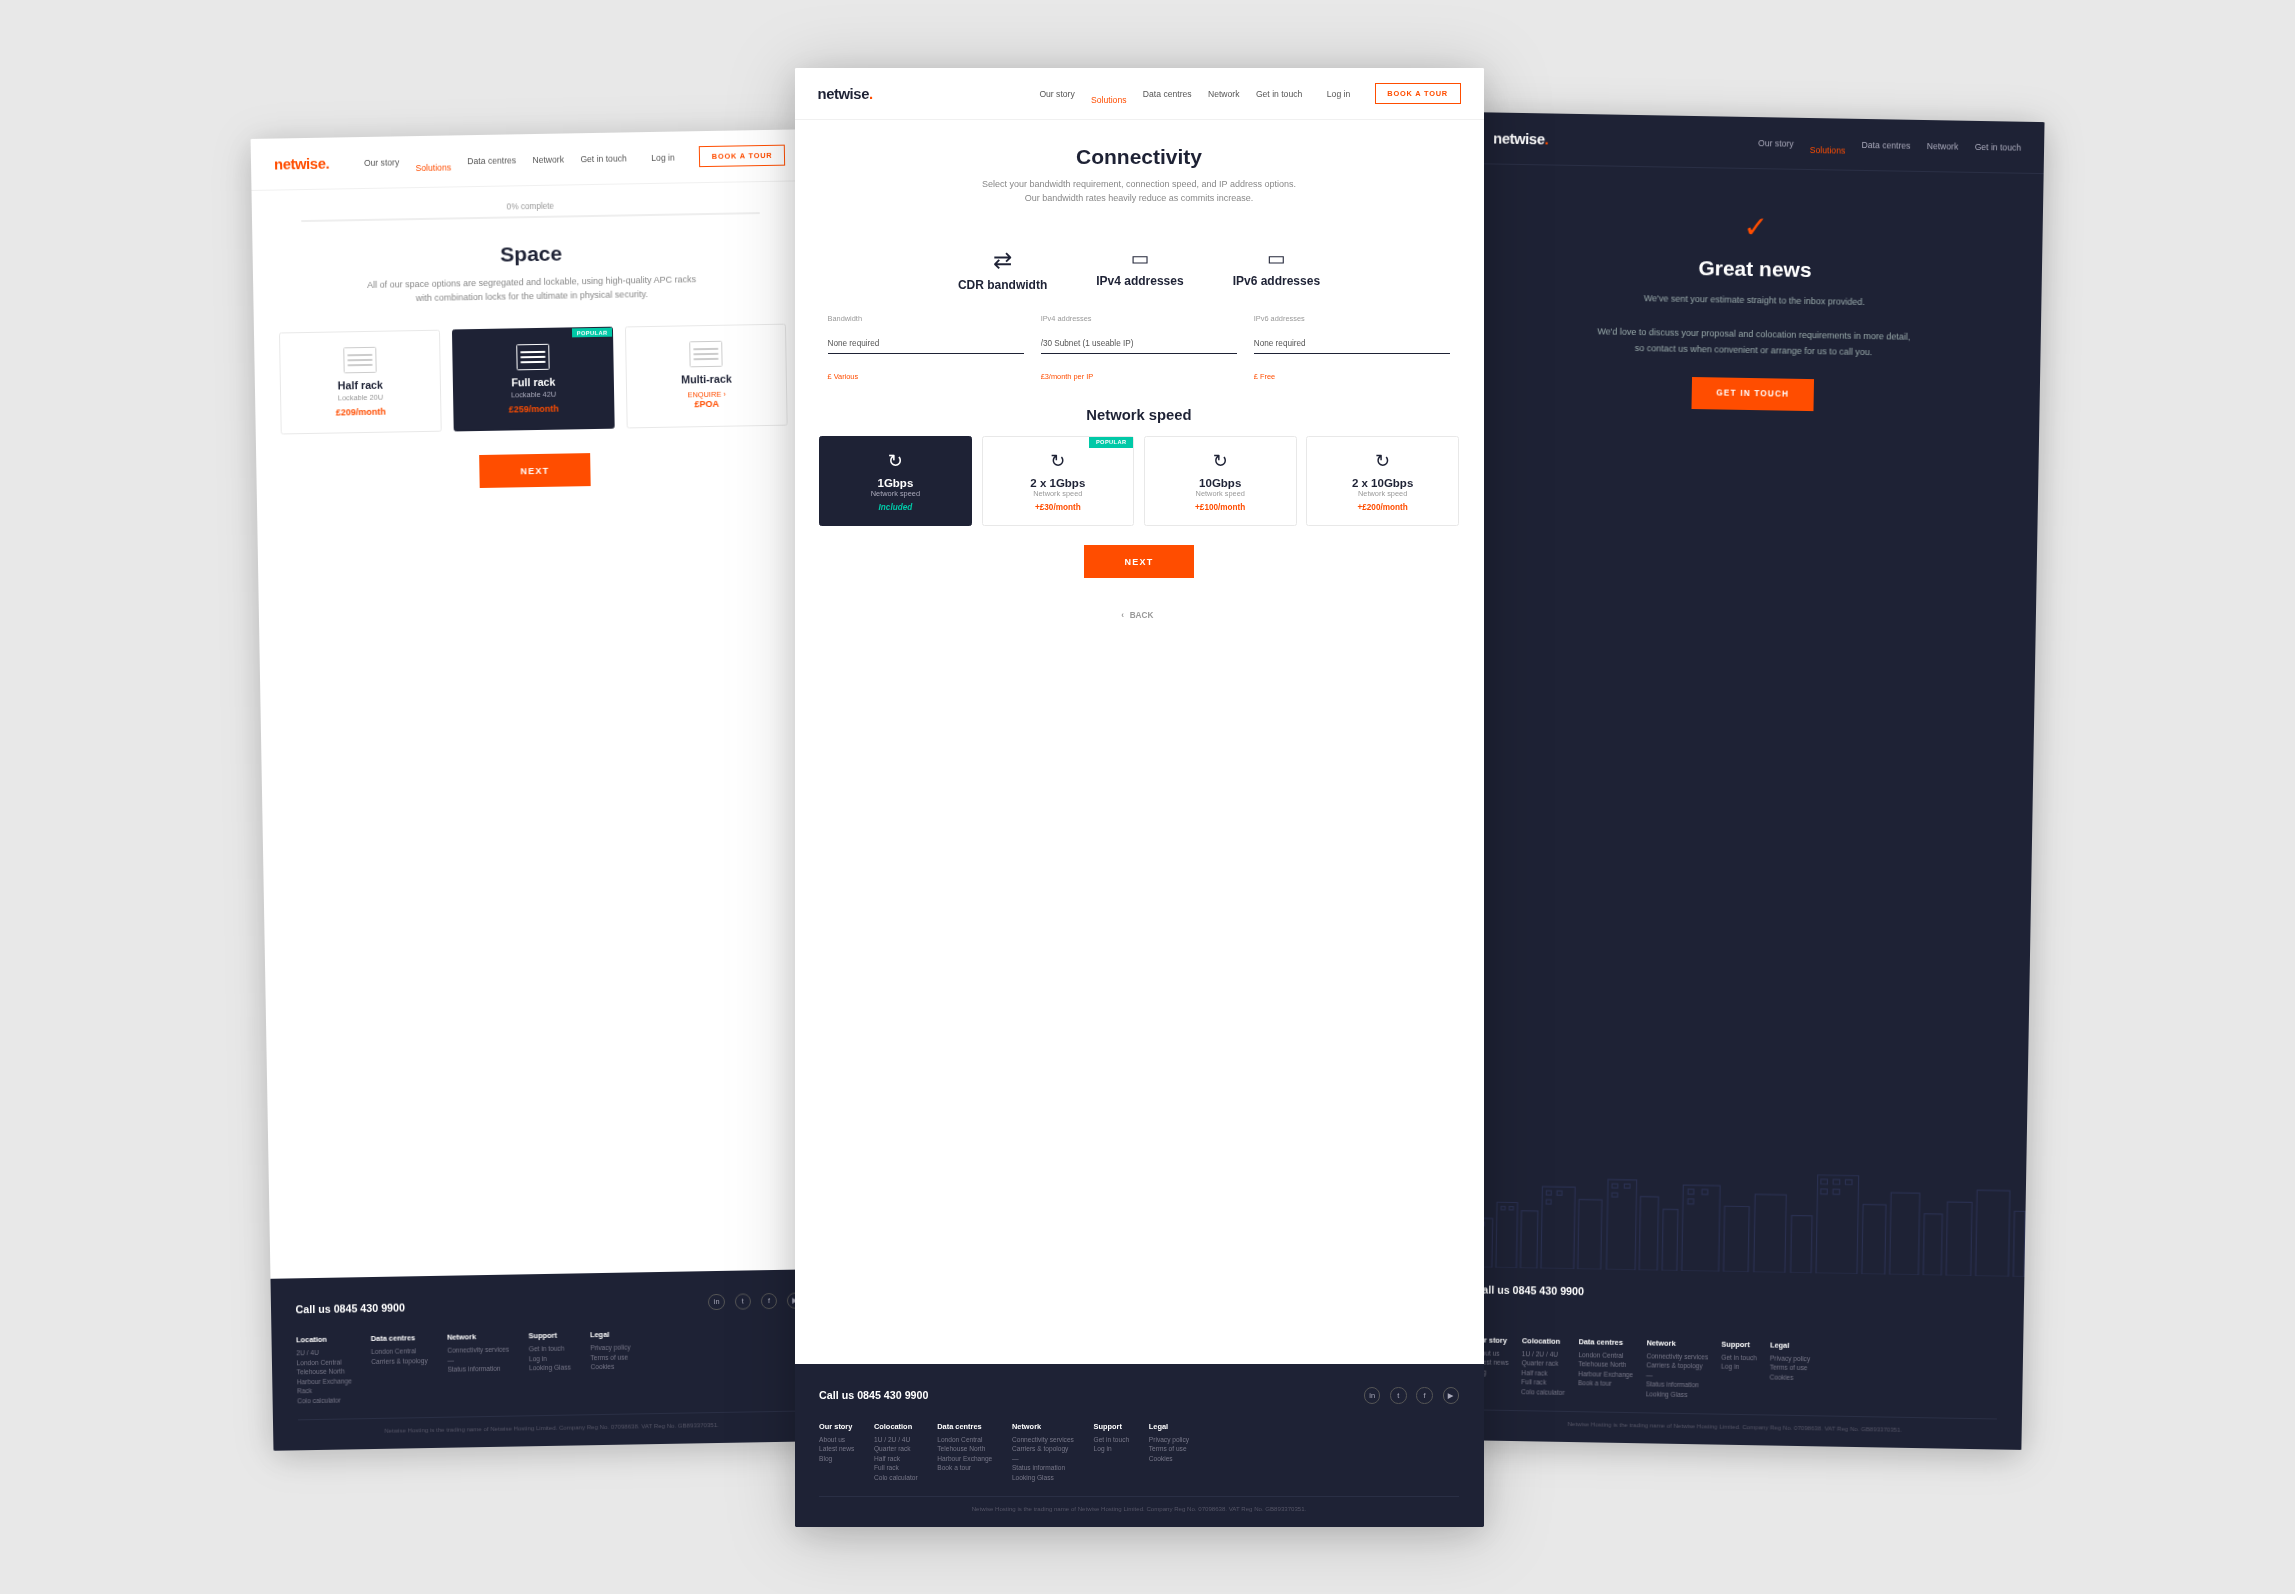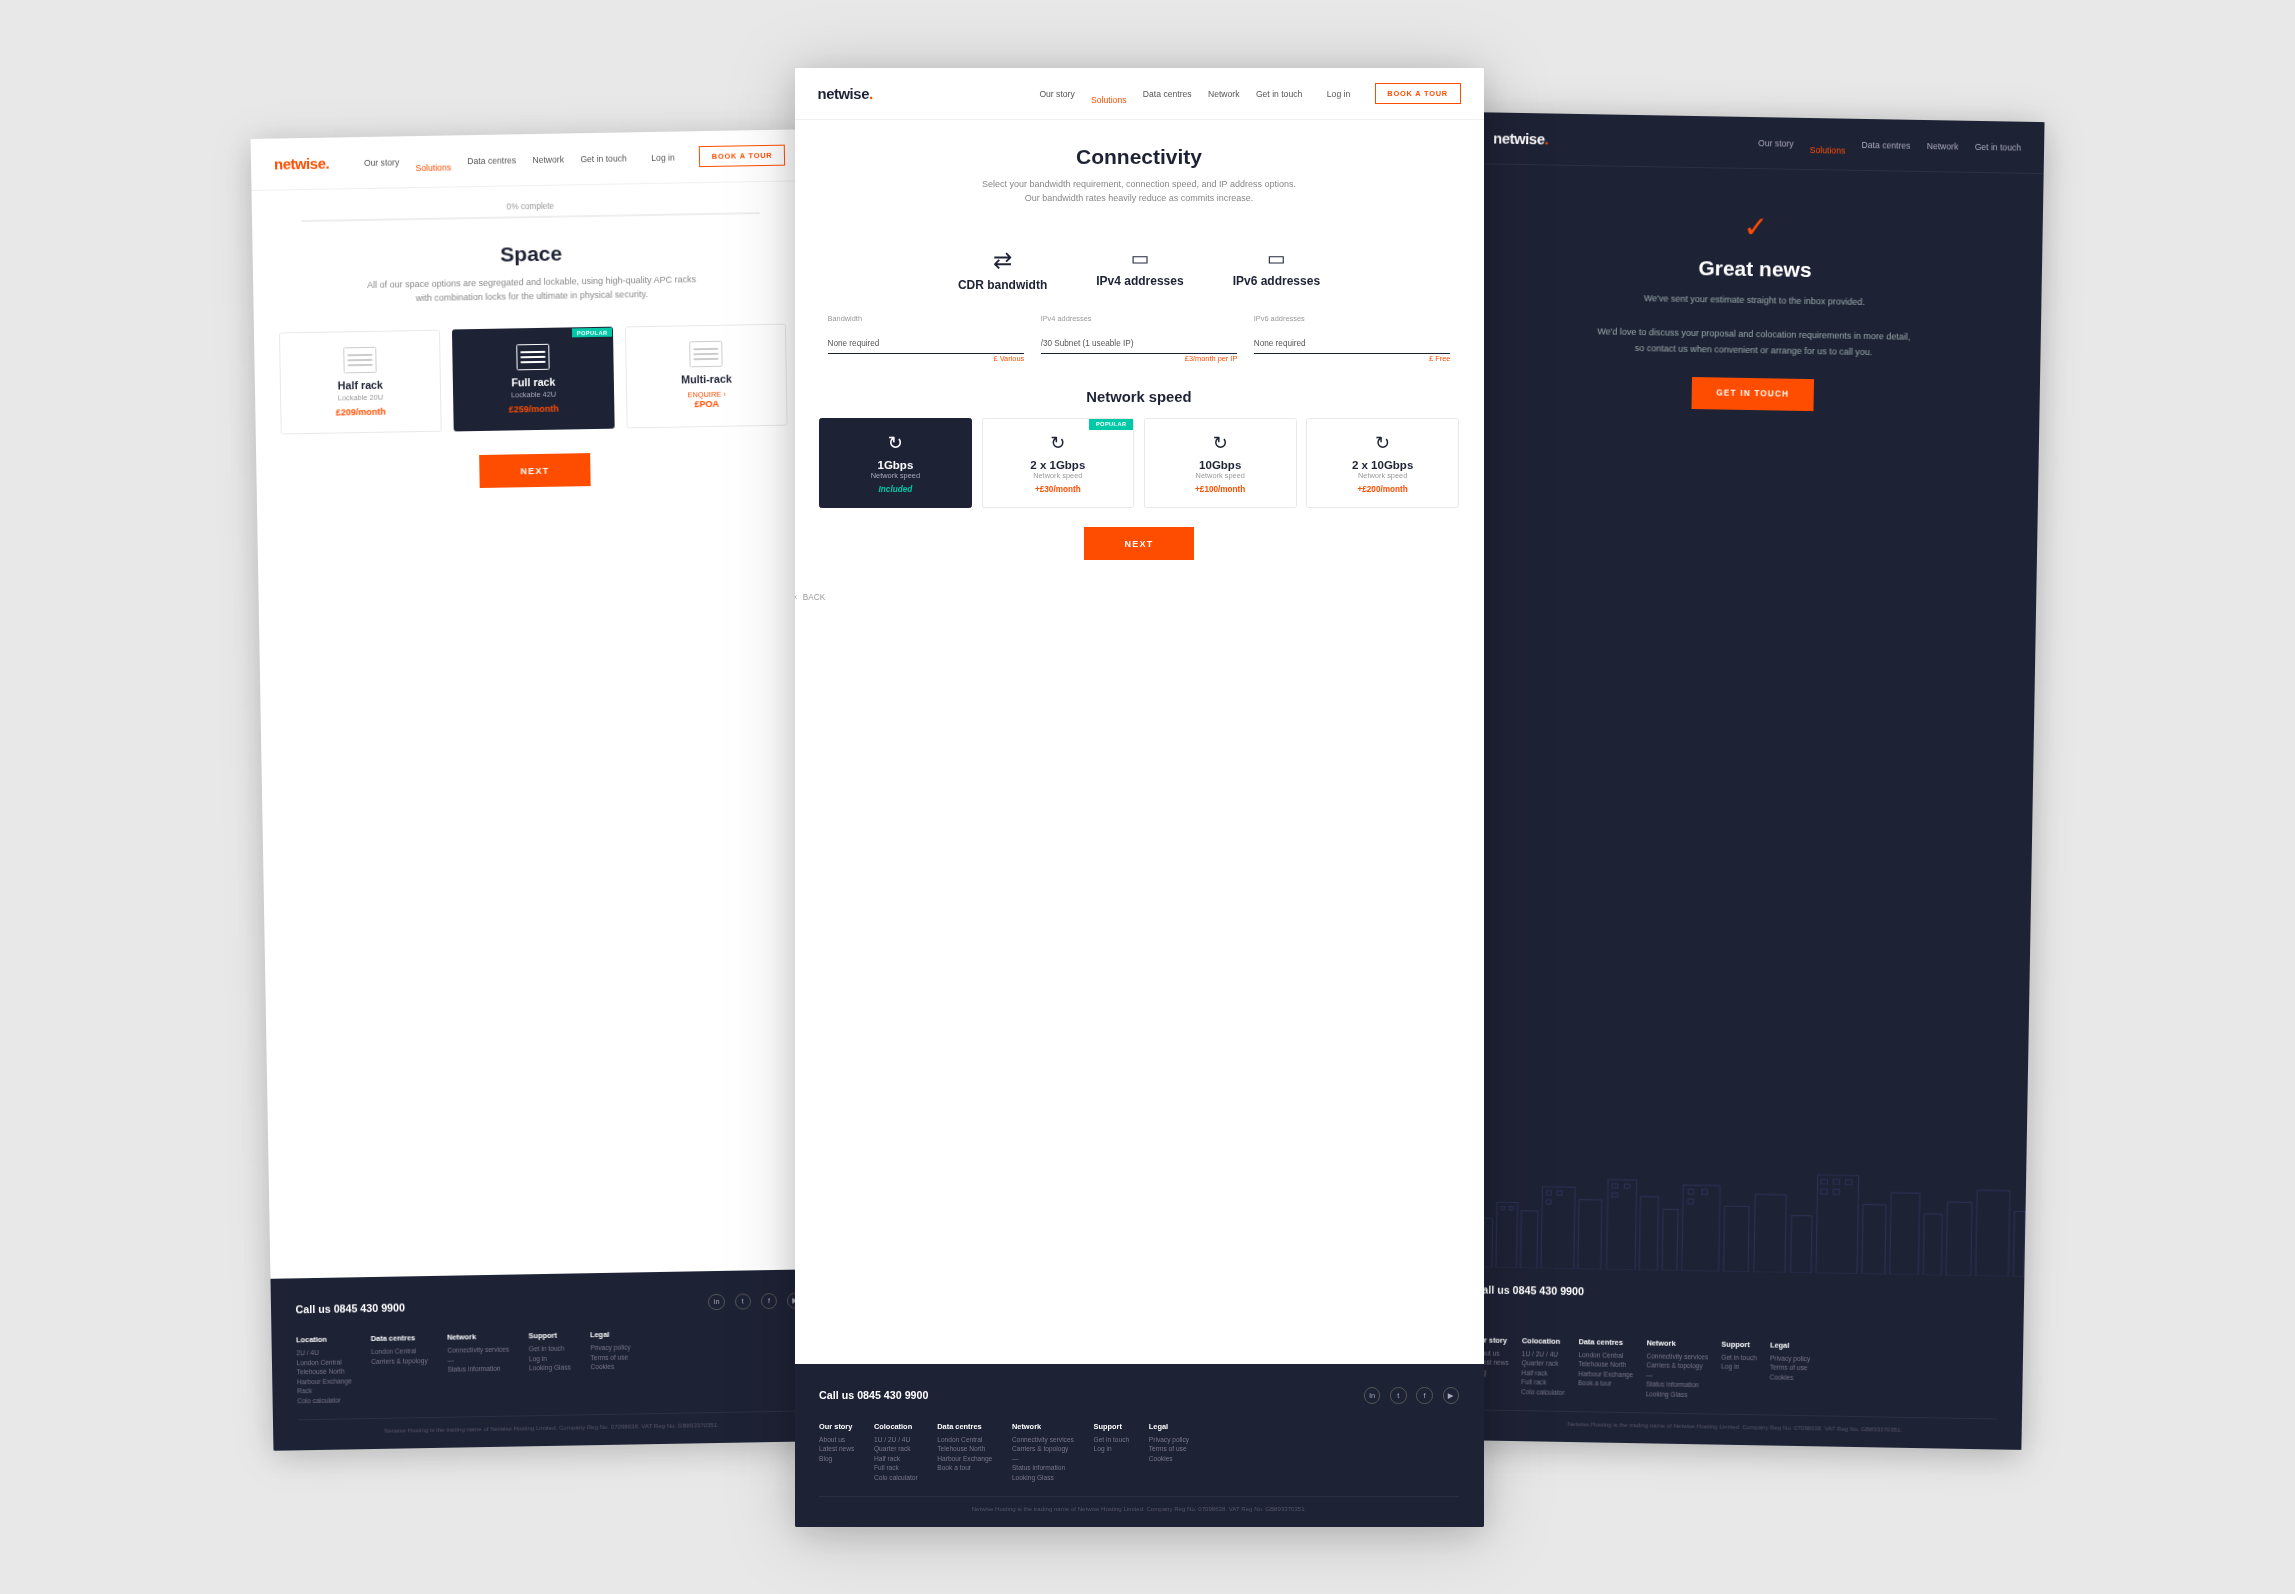--- a/index.html
+++ b/index.html
@@ -281,22 +281,22 @@
       padding: 4.9px 0;
       font-size: 8.2px;
       color: #555;
       background: transparent;
       appearance: none;
       cursor: pointer;
     }
     .conn-select-price {
       font-size: 7.4px;
       color: #ff4d00;
-      text-align: right;
-      margin-top: 0;
+      text-align: left;
+      margin-top: 18px;
     }
 
     .network-speed-title {
       font-size: 14.8px;
       font-weight: 700;
       color: #1e2235;
       text-align: center;
       margin: 23px 0 13px;
     }
 
@@ -354,25 +354,26 @@
       font-weight: 600;
     }
     .speed-included {
       font-size: 8.2px;
       color: #00c9a7;
       font-weight: 600;
       font-style: italic;
     }
 
     .back-link {
-      text-align: left;
+      text-align: center;
       font-size: 8.2px;
       color: #999;
       margin: 8.2px 0 16.4px;
       cursor: pointer;
+      font-weight: bold;
     }
     .back-link span { margin-right: 3.3px; }
 
     
     .footer {
       background: #1e2235;
       color: #fff;
       padding: 23px 24.6px 14.8px;
       margin-top: auto;
     }

